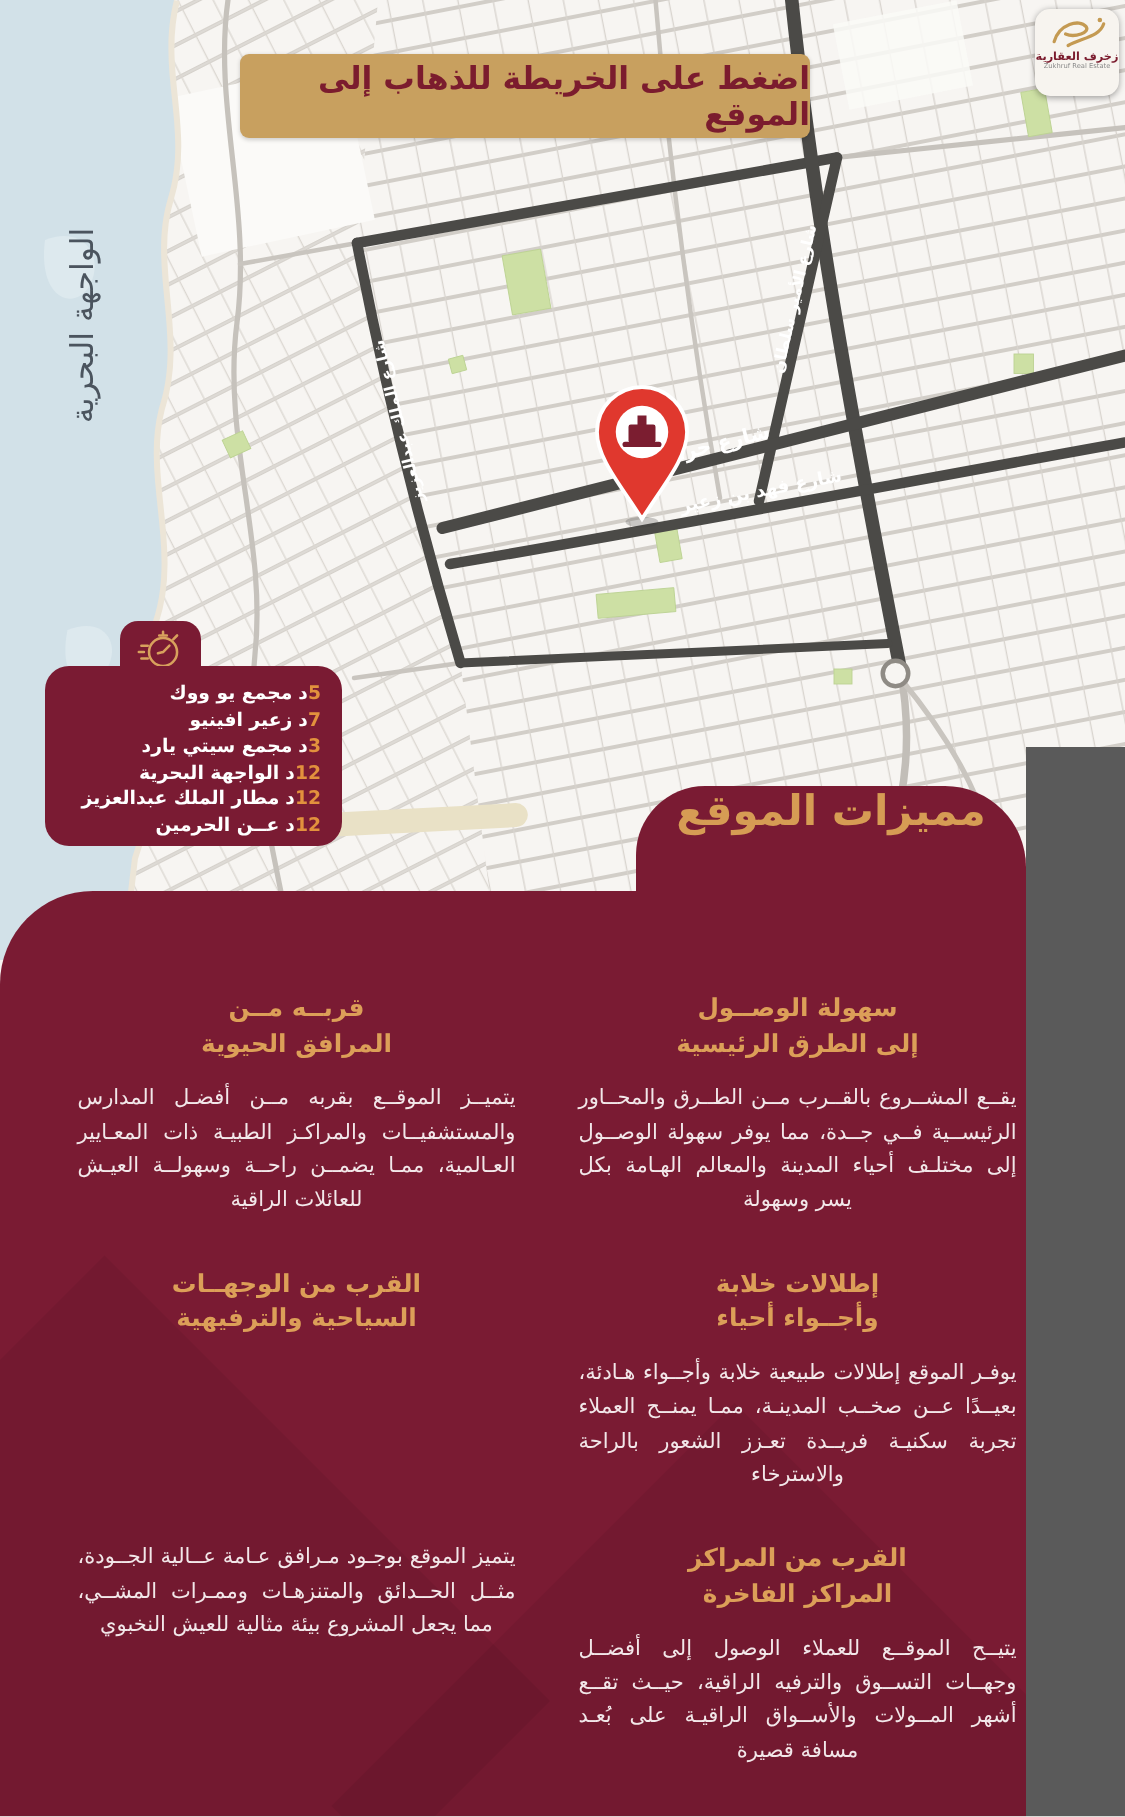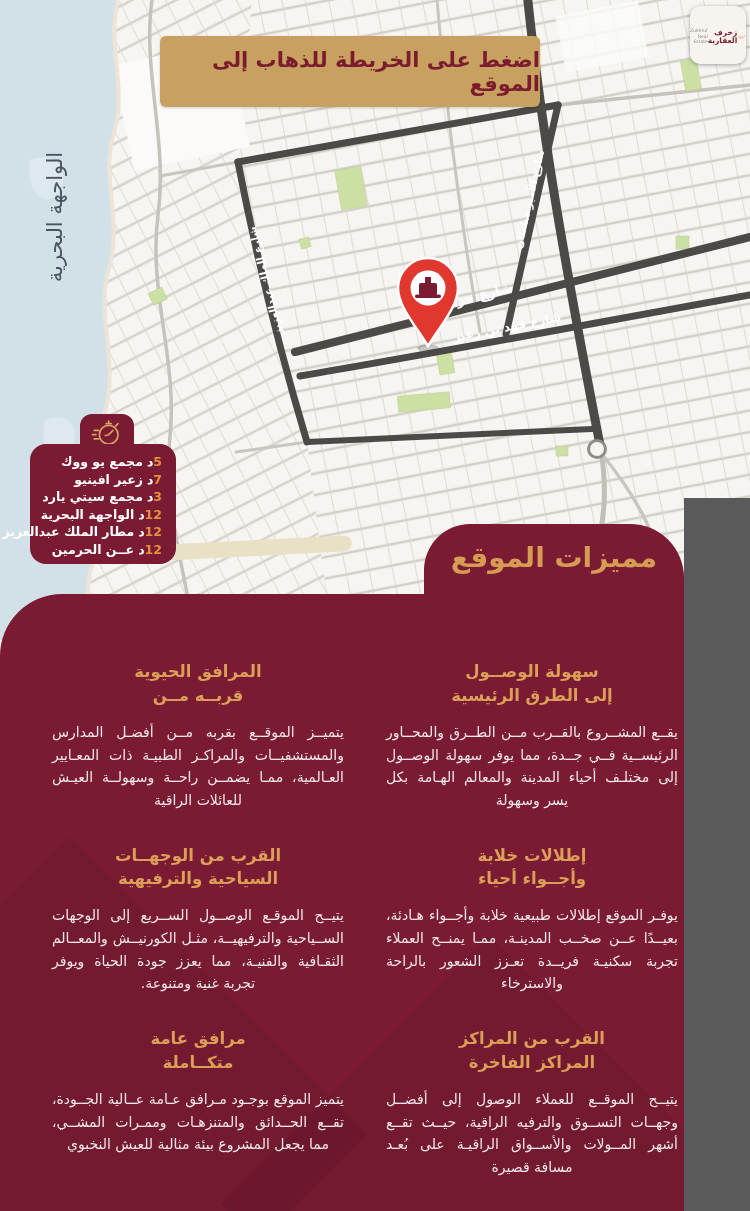--- a/index.html
+++ b/index.html
@@ -5,50 +5,50 @@
   html,body{margin:0;padding:0;background:#e9e7e4;}
   .page{position:relative;width:750px;height:1211px;overflow:hidden;
         background:#f7f5f2;font-family:"DejaVu Sans",sans-serif;direction:rtl;}
 
   
   .map-svg{position:absolute;top:0;left:0;cursor:pointer;}
 
   .gray-strip{position:absolute;left:684px;top:498px;width:66px;height:713px;background:#5a5a5a;}
 
   
-  .banner{position:absolute;left:160px;top:36px;width:380px;height:71px;
+  .banner{position:absolute;left:160px;top:36px;width:380px;height:56px;
           background:#c8a05f;border-radius:6px;display:flex;align-items:center;justify-content:center;
           color:#7b1c2e;font-size:21px;font-weight:800;letter-spacing:0;cursor:pointer;
           box-shadow:0 1px 3px rgba(0,0,0,.18);}
 
   
   .logo{position:absolute;left:690px;top:6px;width:56px;height:58px;background:#f7f4ef;
         border-radius:10px;box-shadow:0 1px 4px rgba(0,0,0,.35);
-        display:flex;align-items:center;justify-content:flex-start;padding-top:3px;box-sizing:border-box;}
+        display:flex;flex-direction:column;align-items:center;justify-content:flex-start;padding-top:3px;box-sizing:border-box;}
   .logo-ar{color:#7b1c2e;font-size:7.5px;font-weight:800;line-height:1.1;margin-top:1px;}
   .logo-en{color:#8a8a8a;font-size:4.5px;line-height:1.2;}
 
   
   .waterfront{position:absolute;left:-48px;top:199px;width:206px;height:36px;
               transform:rotate(-90deg);display:flex;align-items:center;justify-content:center;
               color:#4b545e;font-size:21px;font-weight:500;}
 
   
   .times-tab{position:absolute;left:80px;top:414px;width:54px;height:38px;background:#7a1b33;
              border-radius:12px 12px 0 0;display:flex;align-items:center;justify-content:center;}
-  .times-box{position:absolute;left:30px;top:444px;width:146px;height:120px;background:#7a1b33;
+  .times-box{position:absolute;left:30px;top:444px;width:198px;height:120px;background:#7a1b33;
              border-radius:16px;padding:9px 14px 6px 8px;box-sizing:border-box;}
   .time-row{color:#ffffff;font-size:12.5px;font-weight:700;line-height:17.5px;white-space:nowrap;text-align:right;}
   .t-min{color:#e2913d;}
   .t-unit{margin-left:4px;}
 
   
   .features-tab{position:absolute;left:424px;top:524px;width:260px;height:84px;background:#7a1b33;
                 border-radius:46px 54px 0 0;}
-  .features-title{margin:0;padding-top:17px;text-align:center;color:#d69c54;font-size:28px;font-weight:800;}
+  .features-title{margin:0;text-align:center;color:#d69c54;font-size:28px;font-weight:800;}
   .features-body{position:absolute;left:0;top:594px;width:684px;height:617px;background:#7a1b33;
                  border-top-left-radius:62px;overflow:hidden;}
   .pattern{position:absolute;background:rgba(0,0,0,.055);transform:rotate(45deg);}
   .pattern.p1{width:420px;height:420px;left:-140px;top:330px;}
   .pattern.p2{width:380px;height:380px;left:300px;top:420px;}
 
   .features-grid{position:relative;display:grid;grid-template-columns:1fr 1fr;
                  column-gap:42px;row-gap:32px;padding:66px 6px 0 52px;}
   .feature h3{margin:0 0 13px 0;text-align:center;color:#dc9f58;font-size:16.5px;font-weight:800;line-height:1.45;}
   .feature h3 span{display:block;}
@@ -196,54 +196,49 @@
       <div class="feature">
         <h3>
           <span>سهولة الوصــول</span>
           <span>إلى الطرق الرئيسية</span>
         </h3>
         <p>يقــع المشــروع بالقــرب مــن الطــرق والمحــاور الرئيســية فــي جــدة، مما يوفر سهولة الوصــول إلى مختلـف أحياء المدينة والمعالم الهـامة بكل يسر وسهولة</p>
       </div>
 
       <div class="feature">
         <h3>
+          <span>قربــه مــن</span>
           <span>المرافق الحيوية</span>
-          <span>قربــه مــن</span>
         </h3>
         <p>يتميــز الموقــع بقربه مــن أفضـل المدارس والمستشفيــات والمراكـز الطبيـة ذات المعـايير العـالمية، ممـا يضمــن راحــة وسهولــة العيـش للعائلات الراقية</p>
       </div>
 
       <div class="feature">
         <h3>
           <span>إطلالات خلابة</span>
           <span>وأجــواء أحياء</span>
         </h3>
         <p>يوفـر الموقع إطلالات طبيعية خلابة وأجــواء هـادئة، بعيــدًا عــن صخــب المدينـة، ممـا يمنــح العملاء تجربة سكنيـة فريــدة تعـزز الشعور بالراحة والاسترخاء</p>
       </div>
 
       <div class="feature">
         <h3>
           <span>القرب من الوجهــات</span>
           <span>السياحية والترفيهية</span>
         </h3>
-        <p>يتيــح الموقـع الوصــول الســريع إلى الوجهات الســياحية والترفيهيــة، مثـل الكورنيــش والمعــالم الثقـافية والفنيـة، مما يعزز جودة الحياة ويوفر تجربة غنية ومتنوعة.</p>
       </div>
 
       <div class="feature">
         <h3>
           <span>القرب من المراكز</span>
           <span>المراكز الفاخرة</span>
         </h3>
         <p>يتيــح الموقــع للعملاء الوصول إلى أفضــل وجهــات التســوق والترفيه الراقية، حيــث تقــع أشهر المــولات والأســواق الراقيـة على بُعـد مسافة قصيرة</p>
       </div>
 
       <div class="feature">
-        <h3>
-          <span>مرافق عامة</span>
-          <span>متكــاملة</span>
-        </h3>
-        <p>يتميز الموقع بوجـود مـرافق عـامة عــالية الجــودة، تقــع الحــدائق والمتنزهـات وممـرات المشــي، مما يجعل المشروع بيئة مثالية للعيش النخبوي</p>
+        <p>يتميز الموقع بوجـود مـرافق عـامة عــالية الجــودة، مثــل الحــدائق والمتنزهـات وممـرات المشــي، مما يجعل المشروع بيئة مثالية للعيش النخبوي</p>
       </div>
 
     </div>
   </div>
 
 </div>
 
 </body></html>

